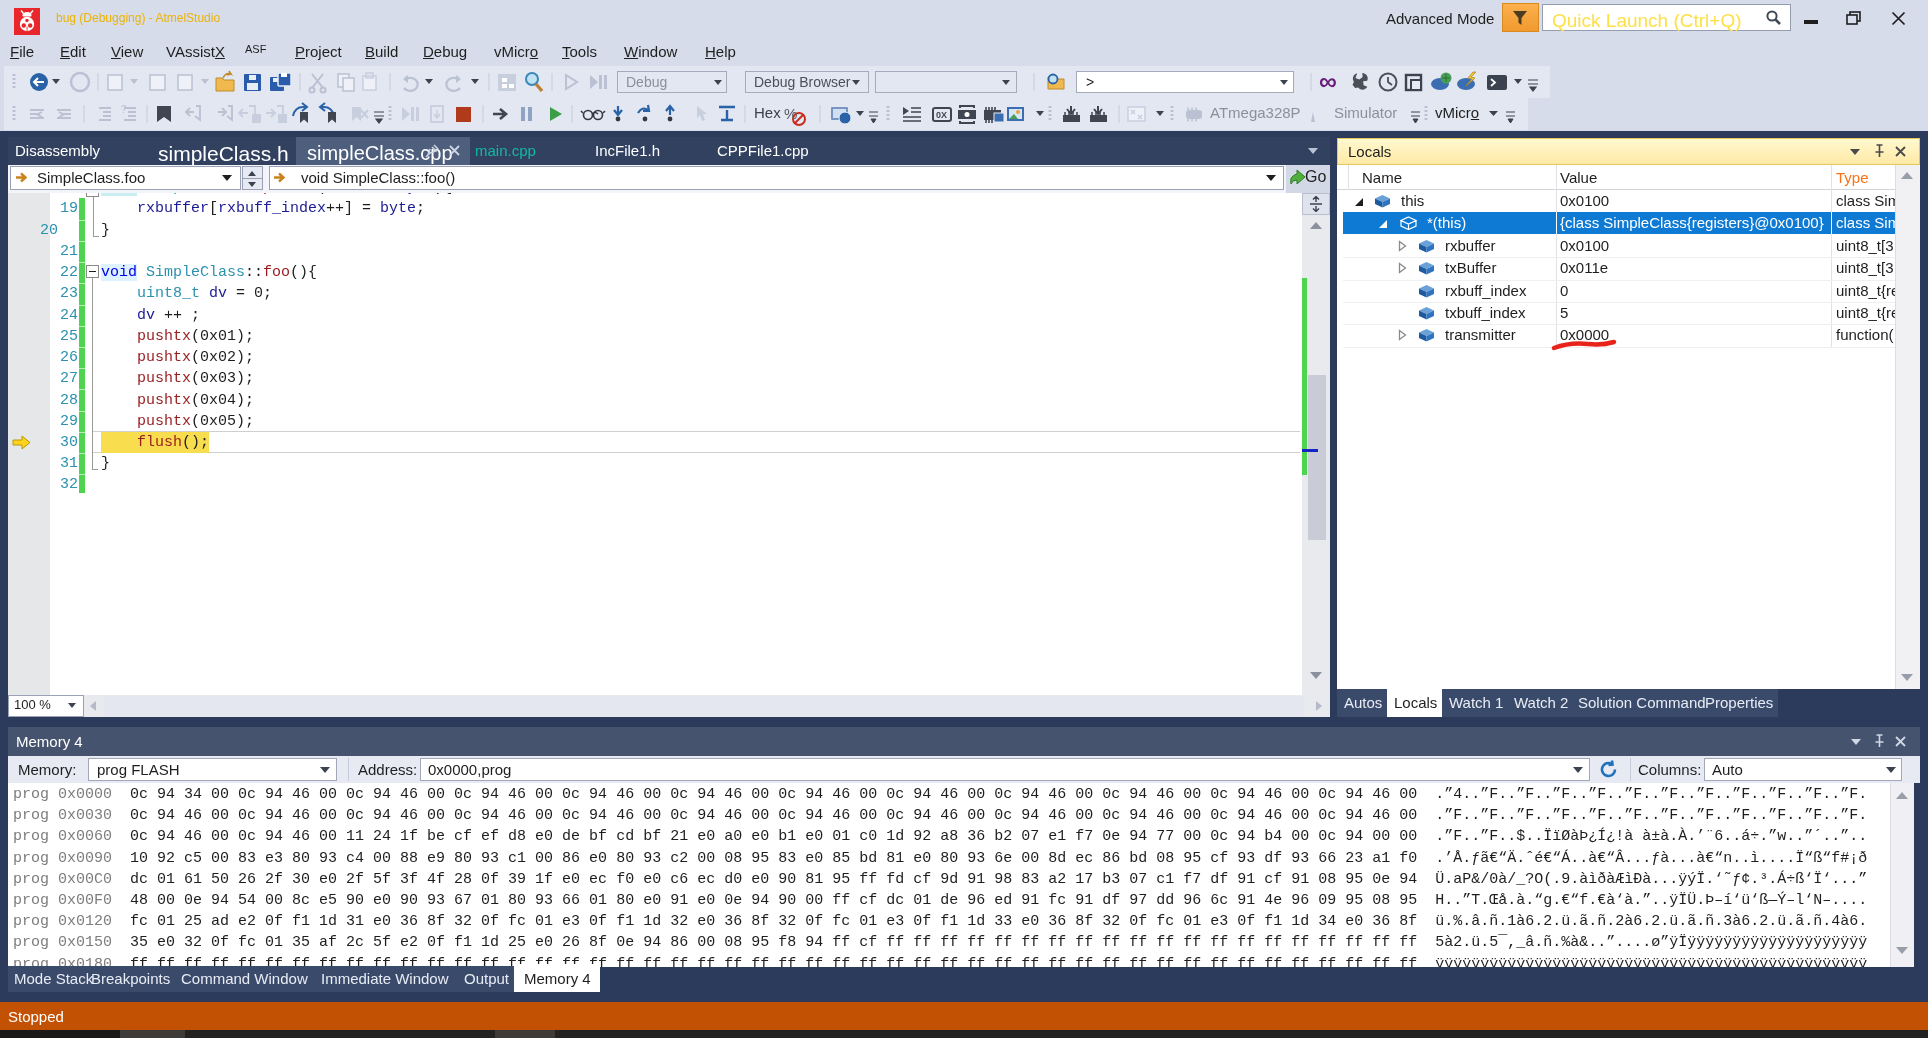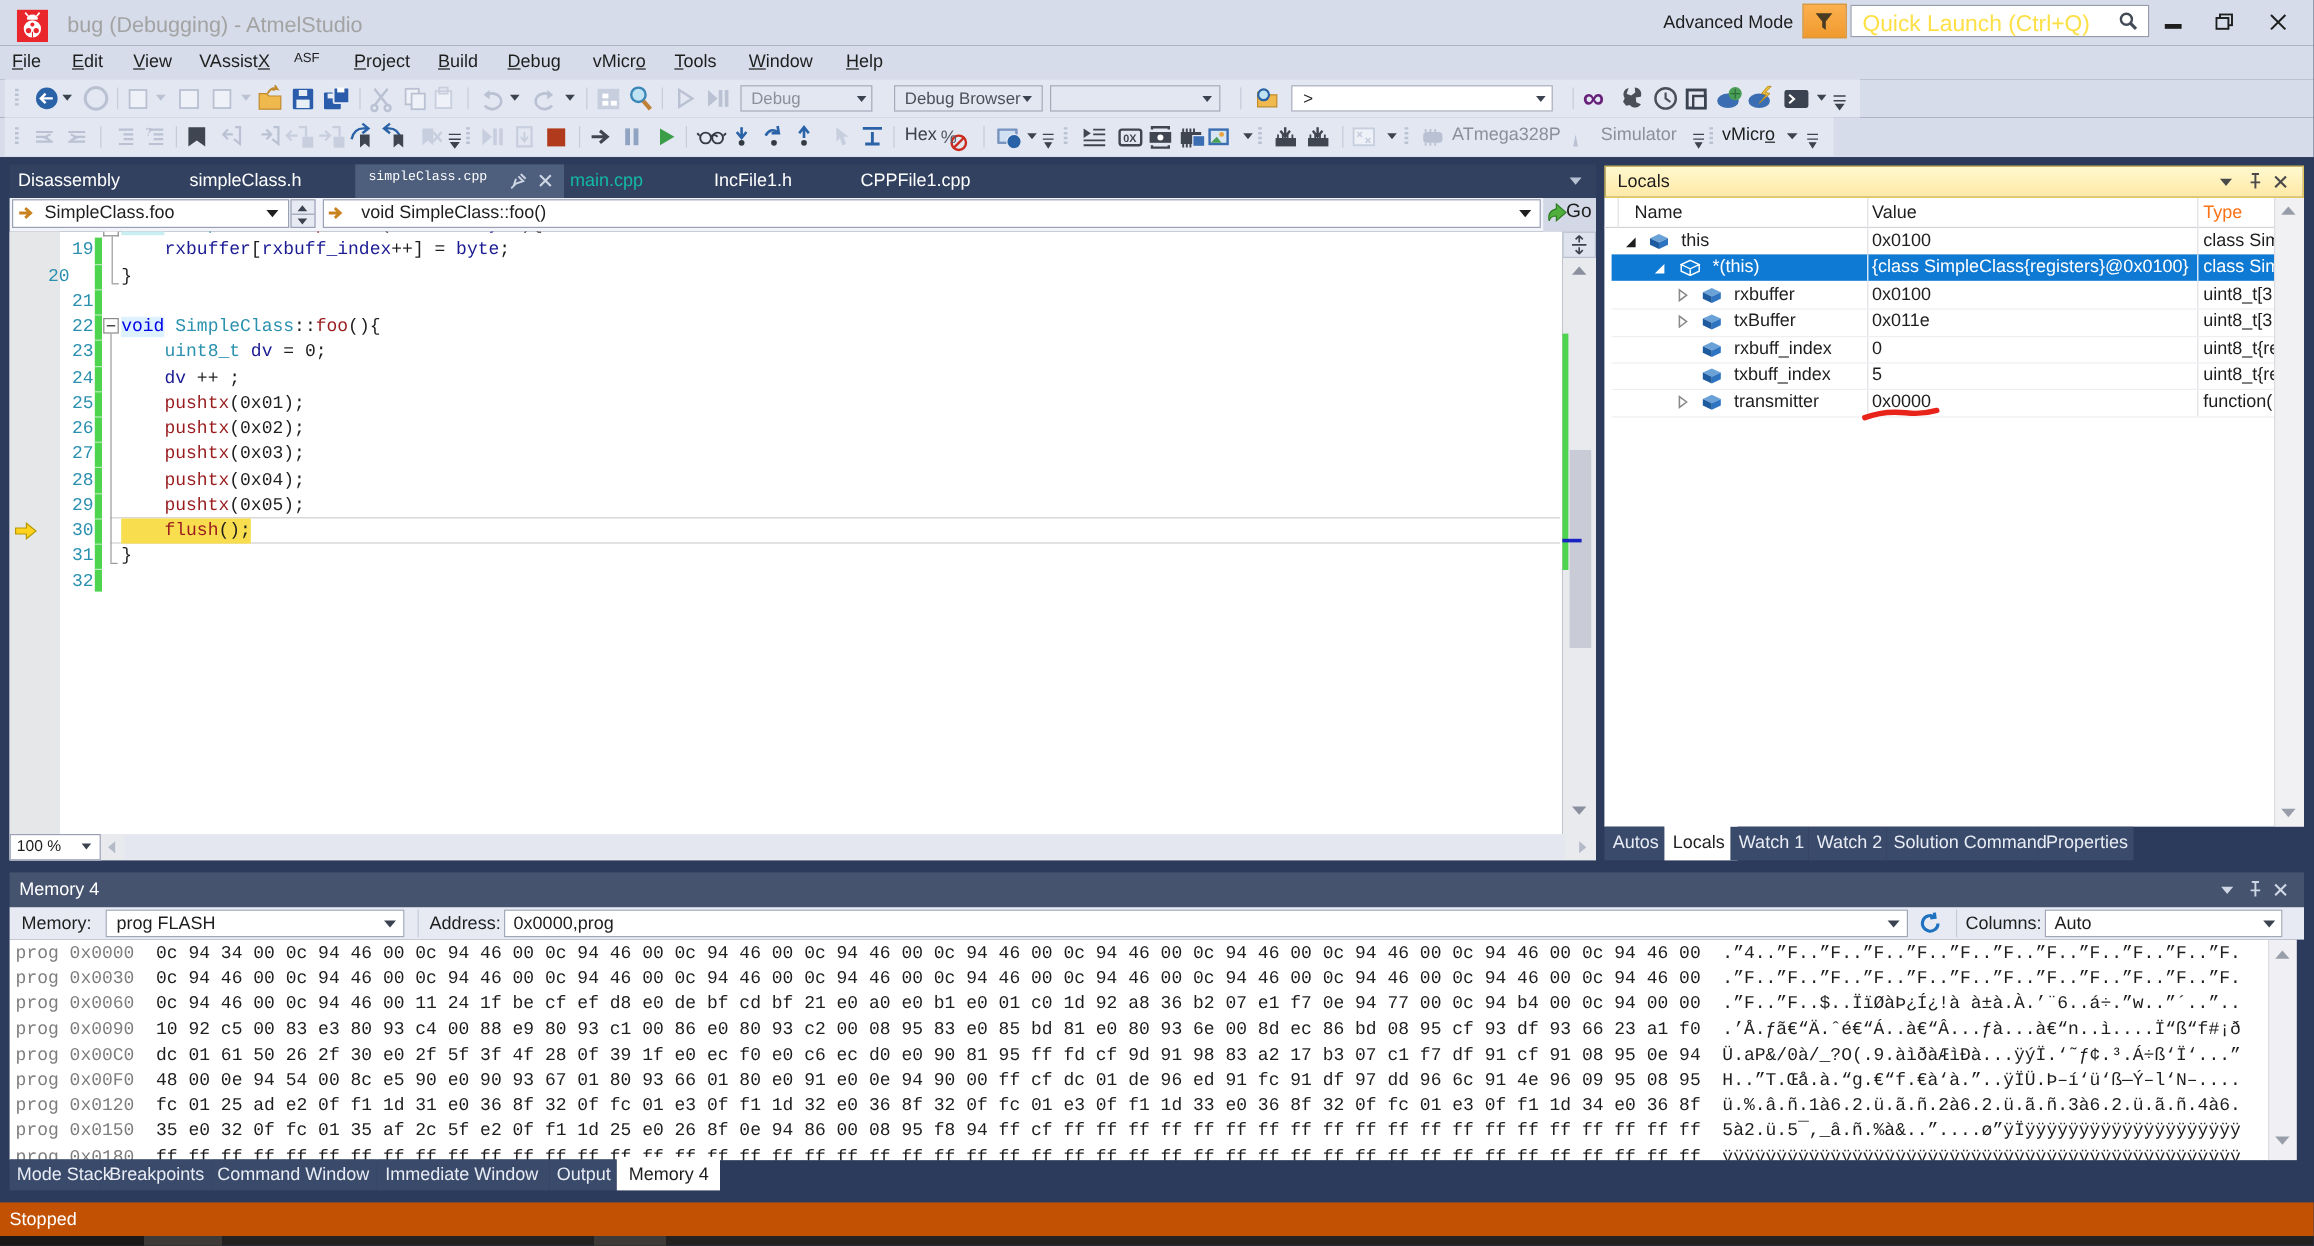--- a/index.html
+++ b/index.html
@@ -19,21 +19,21 @@
 <g stroke="#fff" stroke-width="1.4" fill="none">
 <path d="M9.5 5.5 L7 2.5 M16.5 5.5 L19 2.5"></path>
 </g>
 <g fill="#e8262b">
 <circle cx="13" cy="12.5" r="1.7"></circle>
 <circle cx="9.8" cy="17.5" r="2.2"></circle>
 <circle cx="16.2" cy="17.5" r="2.2"></circle>
 <rect x="12.6" y="18.5" width="0.9" height="5"></rect>
 </g>
 </svg>
-<div style="position:absolute;left:56px;top:11px;font-size:18px;color:#a3a3a3;white-space:pre;">bug (Debugging) - AtmelStudio</div>
+<div style="position:absolute;left:56px;top:11px;font-size:12px;color:#eab308;white-space:pre;">bug (Debugging) - AtmelStudio</div>
 <div style="position:absolute;left:1386px;top:10px;font-size:15px;color:#1e1e1e;white-space:pre;">Advanced Mode</div>
 <div style="left:1502px;top:3px;width:37px;height:29px;background:linear-gradient(#fcb04e,#f09a2e);border:1px solid #d88a20"></div>
 <svg style="left:1510px;top:8px" width="20" height="20" viewBox="0 0 20 20">
 <path d="M3 3 h14 l-5.5 7 v7 l-3 -2.2 v-4.8 z" fill="#4a3b23"></path>
     </svg>
 <div style="left:1542px;top:4px;width:249px;height:27px;background:#fff;border:1px solid #959cae"></div>
 <div style="position:absolute;left:1552px;top:10px;font-size:19px;color:#fde047;white-space:pre;">Quick Launch (Ctrl+Q)</div>
 <svg style="left:1765px;top:9px" width="18" height="18" viewBox="0 0 18 18">
 <circle cx="7" cy="7" r="4.6" fill="none" stroke="#424a57" stroke-width="2"></circle>
 <path d="M10.5 10.5 L15 15" stroke="#424a57" stroke-width="2.6"></path>
@@ -242,22 +242,22 @@
 </g>
     </svg>
 <div style="position:absolute;left:754px;top:104px;font-size:15px;color:#3b414c;white-space:pre;">Hex</div>
 <div style="position:absolute;left:1210px;top:104px;font-size:15px;color:#8b919c;white-space:pre;">ATmega328P</div>
 <div style="position:absolute;left:1334px;top:104px;font-size:15px;color:#8b919c;white-space:pre;">Simulator</div>
 <div style="position:absolute;left:1435px;top:104px;font-size:15px;color:#1e1e1e;white-space:pre;">vMicr<u>o</u></div>
 <div style="left:0px;top:131px;width:1928px;height:871px;background:#2c3b5c"></div>
 <div style="left:8px;top:137px;width:1322px;height:28px;background:#31415f"></div>
 <div style="left:296px;top:137px;width:174px;height:28px;background:#4e5f7e"></div>
 <div style="position:absolute;left:15px;top:142px;font-size:15px;color:#ffffff;white-space:pre;">Disassembly</div>
-<div style="position:absolute;left:158px;top:142px;font-size:15px;color:#ffffff;white-space:pre;">simpleClass.h</div>
-<div style="position:absolute;left:307px;top:142px;font-size:11px;color:#ffffff;white-space:pre;font-family:Liberation Mono, monospace;">simpleClass.cpp</div>
+<div style="position:absolute;left:158px;top:142px;font-size:21px;color:#ffffff;white-space:pre;">simpleClass.h</div>
+<div style="position:absolute;left:307px;top:142px;font-size:20px;color:#ffffff;white-space:pre;">simpleClass.cpp</div>
 <div style="position:absolute;left:475px;top:142px;font-size:15px;color:#14b8a6;white-space:pre;">main.cpp</div>
 <div style="position:absolute;left:595px;top:142px;font-size:15px;color:#ffffff;white-space:pre;">IncFile1.h</div>
 <div style="position:absolute;left:717px;top:142px;font-size:15px;color:#ffffff;white-space:pre;">CPPFile1.cpp</div>
 <svg style="left:424px;top:143px" width="16" height="16" viewBox="0 0 16 16">
 <g stroke="#cdd5e4" stroke-width="1.6" fill="none">
         <path d="M10 2 L14 6 M8 4 L12 8 L6 10 L2 14 M6 6 L4 12"></path>
       </g>
     </svg>
 <svg style="left:448px;top:144px" width="13" height="13" viewBox="0 0 13 13">
 <path d="M2 2 L11 11 M11 2 L2 11" stroke="#cdd5e4" stroke-width="1.8"></path>

